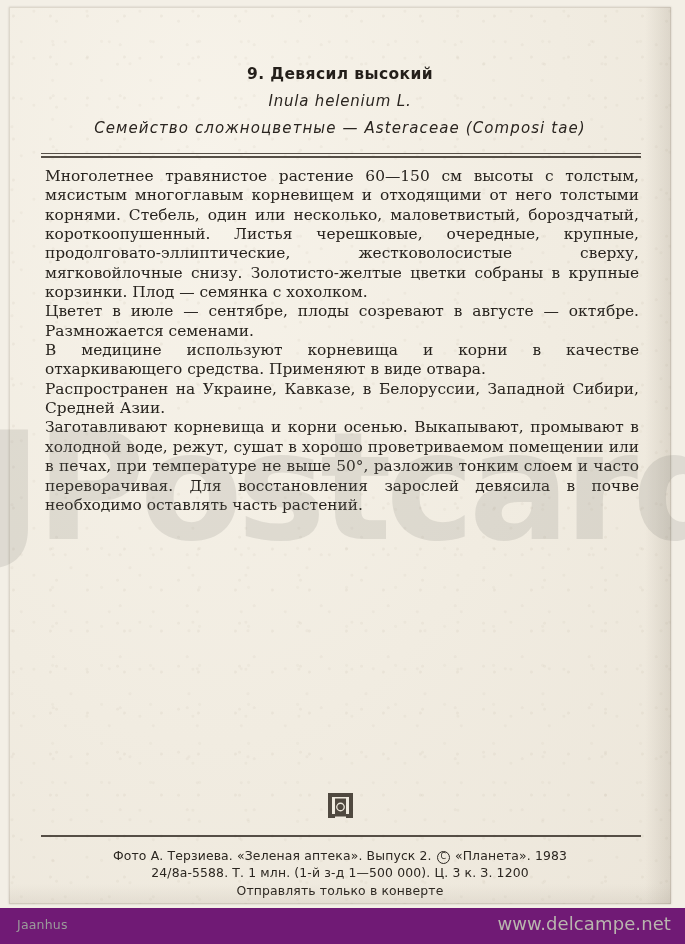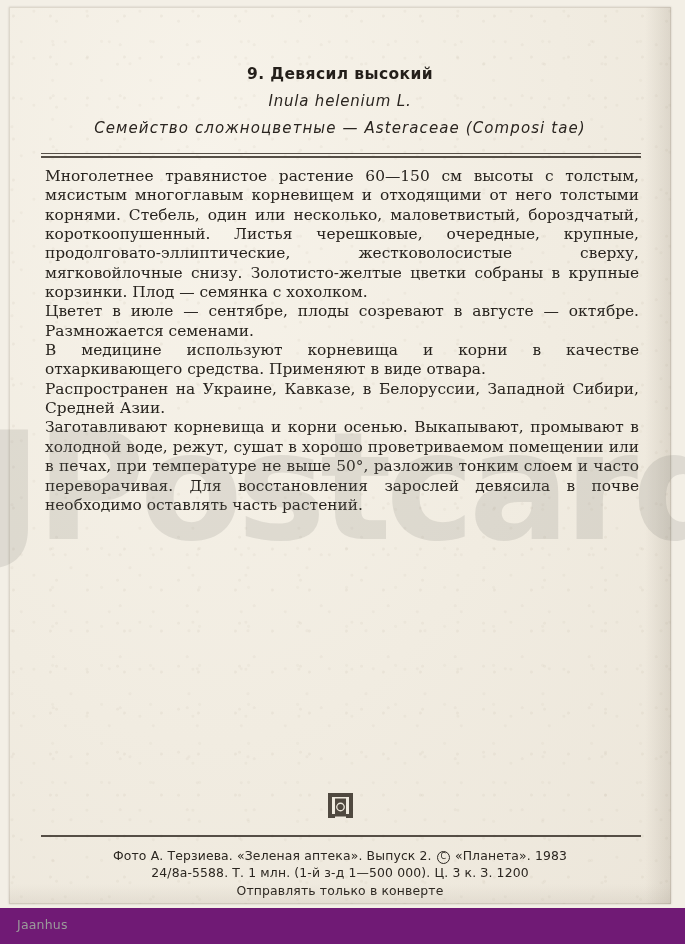--- a/index.html
+++ b/index.html
@@ -317,15 +317,16 @@
 
     <div class="edge-shade"></div>
   </div>
 
   <div class="watermark">
     <span>JPostcards</span>
   </div>
 
   <div class="bottom-bar">
     <div class="uploader">Jaanhus</div>
+    <div class="site">www.delcampe.net</div>
   </div>
 
 </div>
 
 </body></html>

